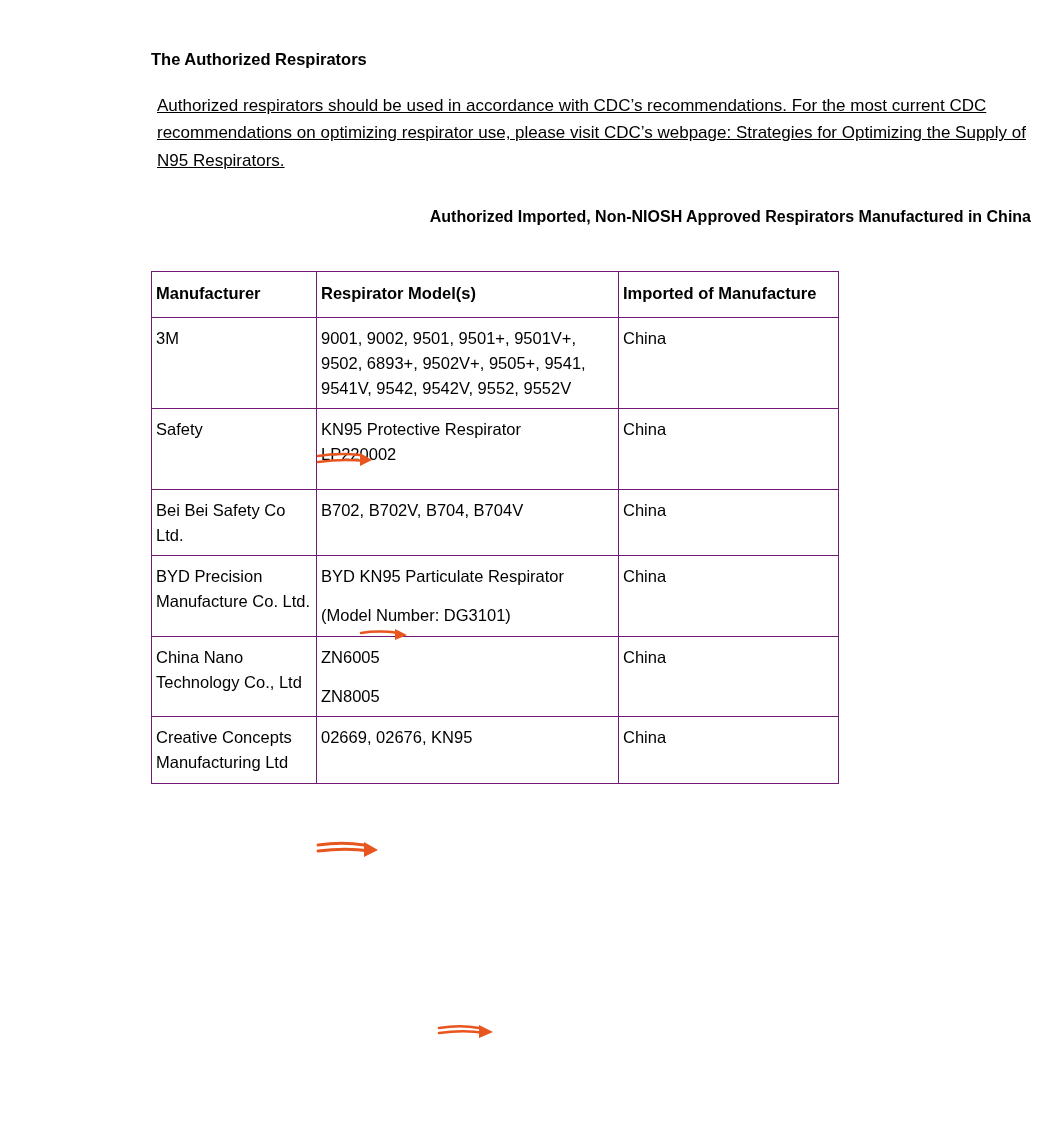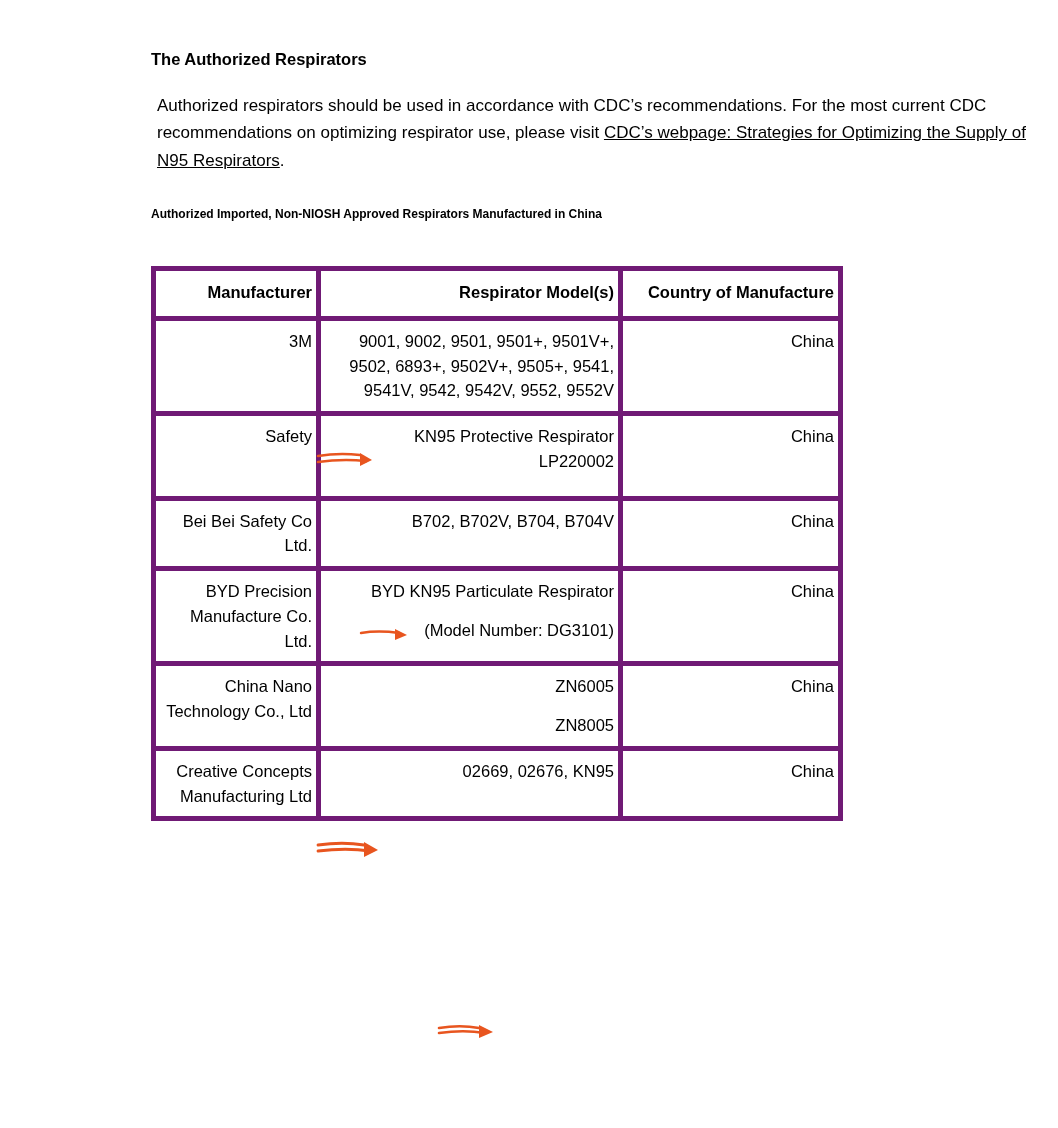--- a/index.html
+++ b/index.html
@@ -27,44 +27,46 @@
     font-size: 16.5px;
     font-weight: bold;
     line-height: 1.35;
     margin: 8px 0 0 0;
   }
   .intro {
     font-size: 17px;
     line-height: 1.6;
     margin: 22px 0 0 6px;
     max-width: 870px;
+    text-decoration: underline;
   }
   .intro a {
     color: #000000;
     text-decoration: underline;
   }
   .section-head {
-    font-size: 12px;
+    font-size: 16px;
     font-weight: bold;
     line-height: 1.35;
     margin: 32px 0 0 0;
+    text-align: right;
   }
   table.resp-table {
     border-collapse: collapse;
     margin-top: 44px;
     width: 687px;
     table-layout: fixed;
   }
   table.resp-table td, table.resp-table th {
-    border: 5px solid #701a75;
+    border: 1px solid #701a75;
     vertical-align: top;
     padding: 8px 4px 8px 4px;
     font-size: 16.5px;
     line-height: 1.5;
-    text-align: right;
+    text-align: left;
     font-weight: normal;
   }
   table.resp-table th {
     font-weight: bold;
     padding-top: 9px;
     padding-bottom: 11px;
   }
   .col-mfr { width: 165px; }
   .col-model { width: 302px; }
   .col-country { width: 220px; }
@@ -98,21 +100,21 @@
   <table class="resp-table">
     <colgroup>
       <col class="col-mfr">
       <col class="col-model">
       <col class="col-country">
     </colgroup>
     <thead>
       <tr>
         <th>Manufacturer</th>
         <th class="model-cell">Respirator Model(s)</th>
-        <th class="country-cell">Country of Manufacture</th>
+        <th class="country-cell">Imported of Manufacture</th>
       </tr>
     </thead>
     <tbody>
       <tr>
         <td>3M</td>
         <td class="model-cell">
           <span class="cell-line">9001, 9002, 9501, 9501+, 9501V+,</span>
           <span class="cell-line">9502, 6893+, 9502V+, 9505+, 9541,</span>
           <span class="cell-line">9541V, 9542, 9542V, 9552, 9552V</span>
         </td>

